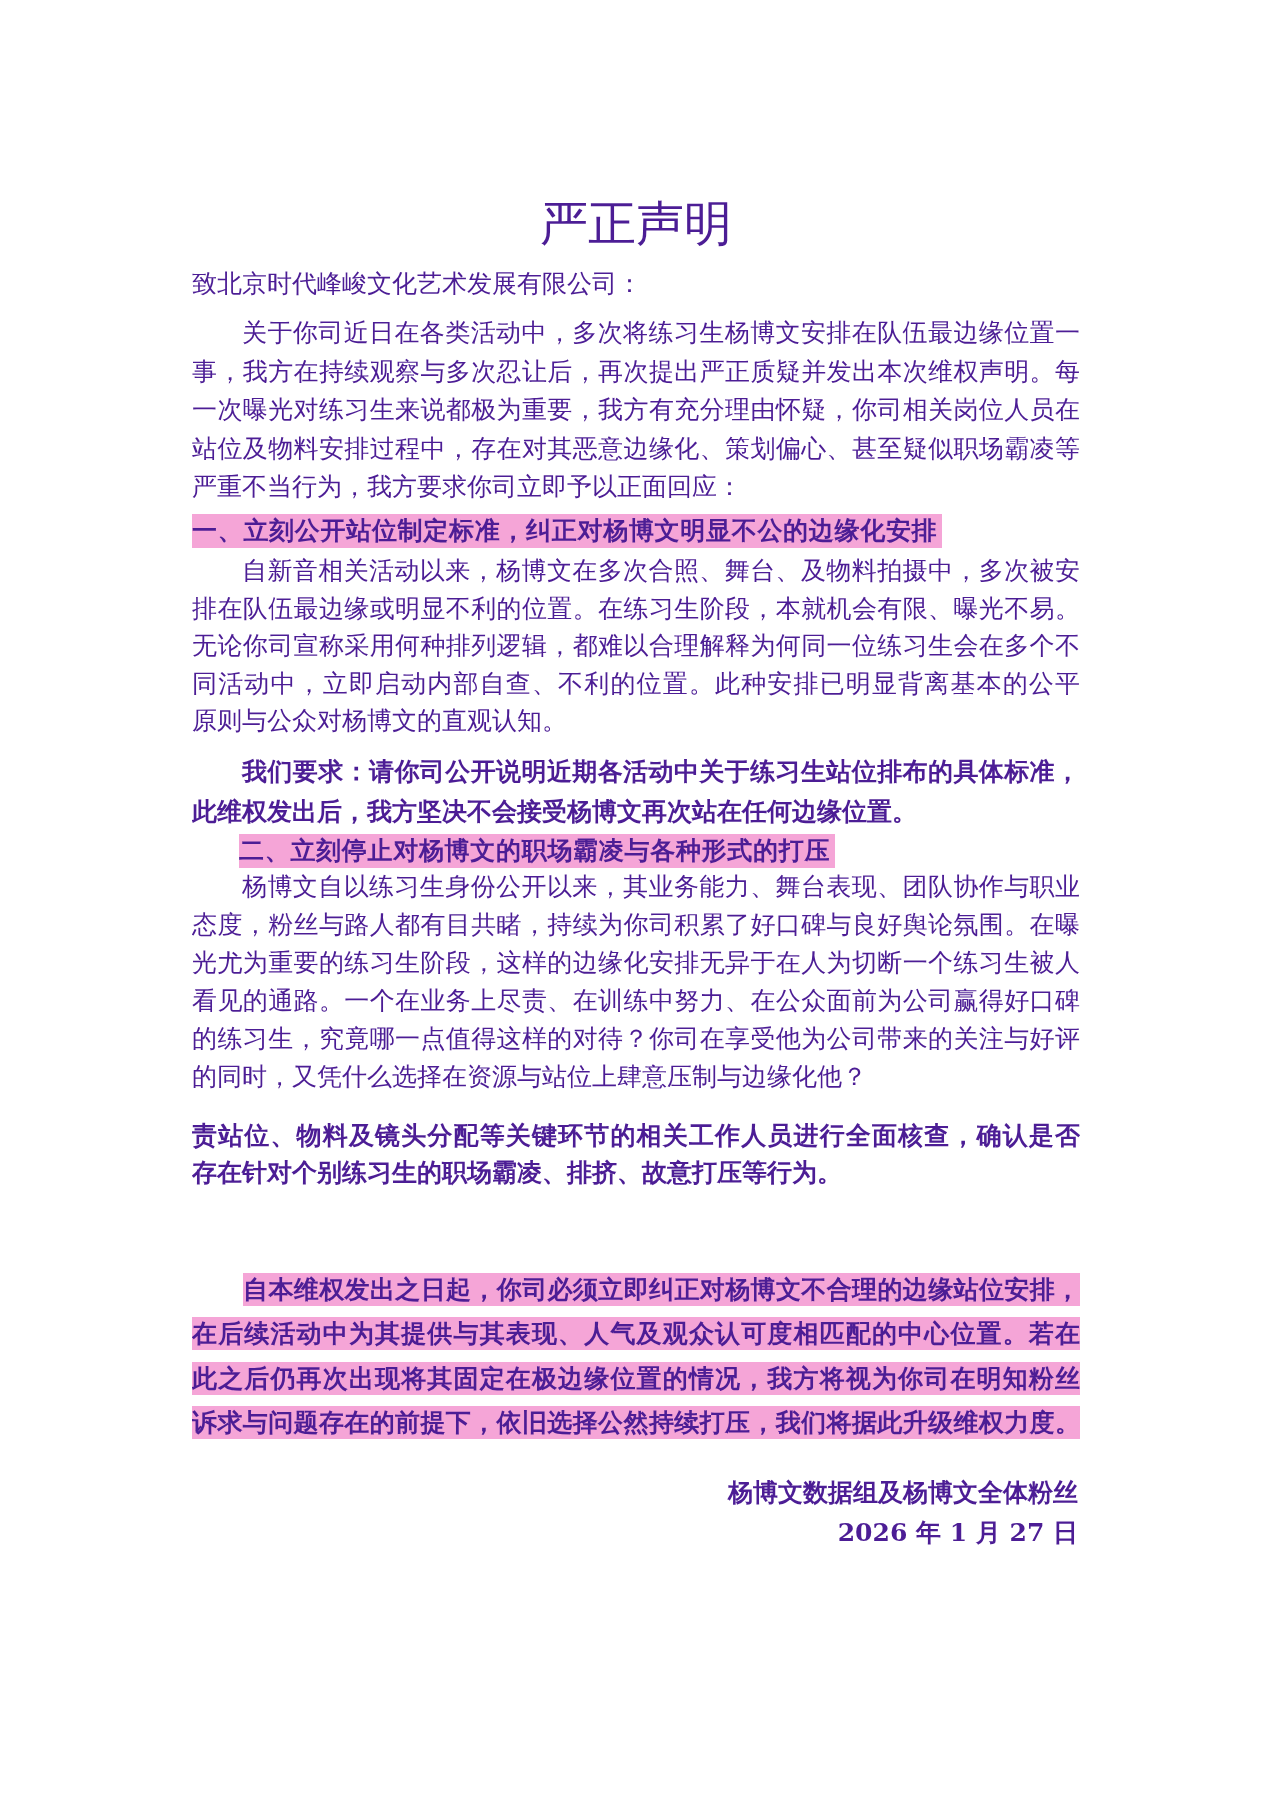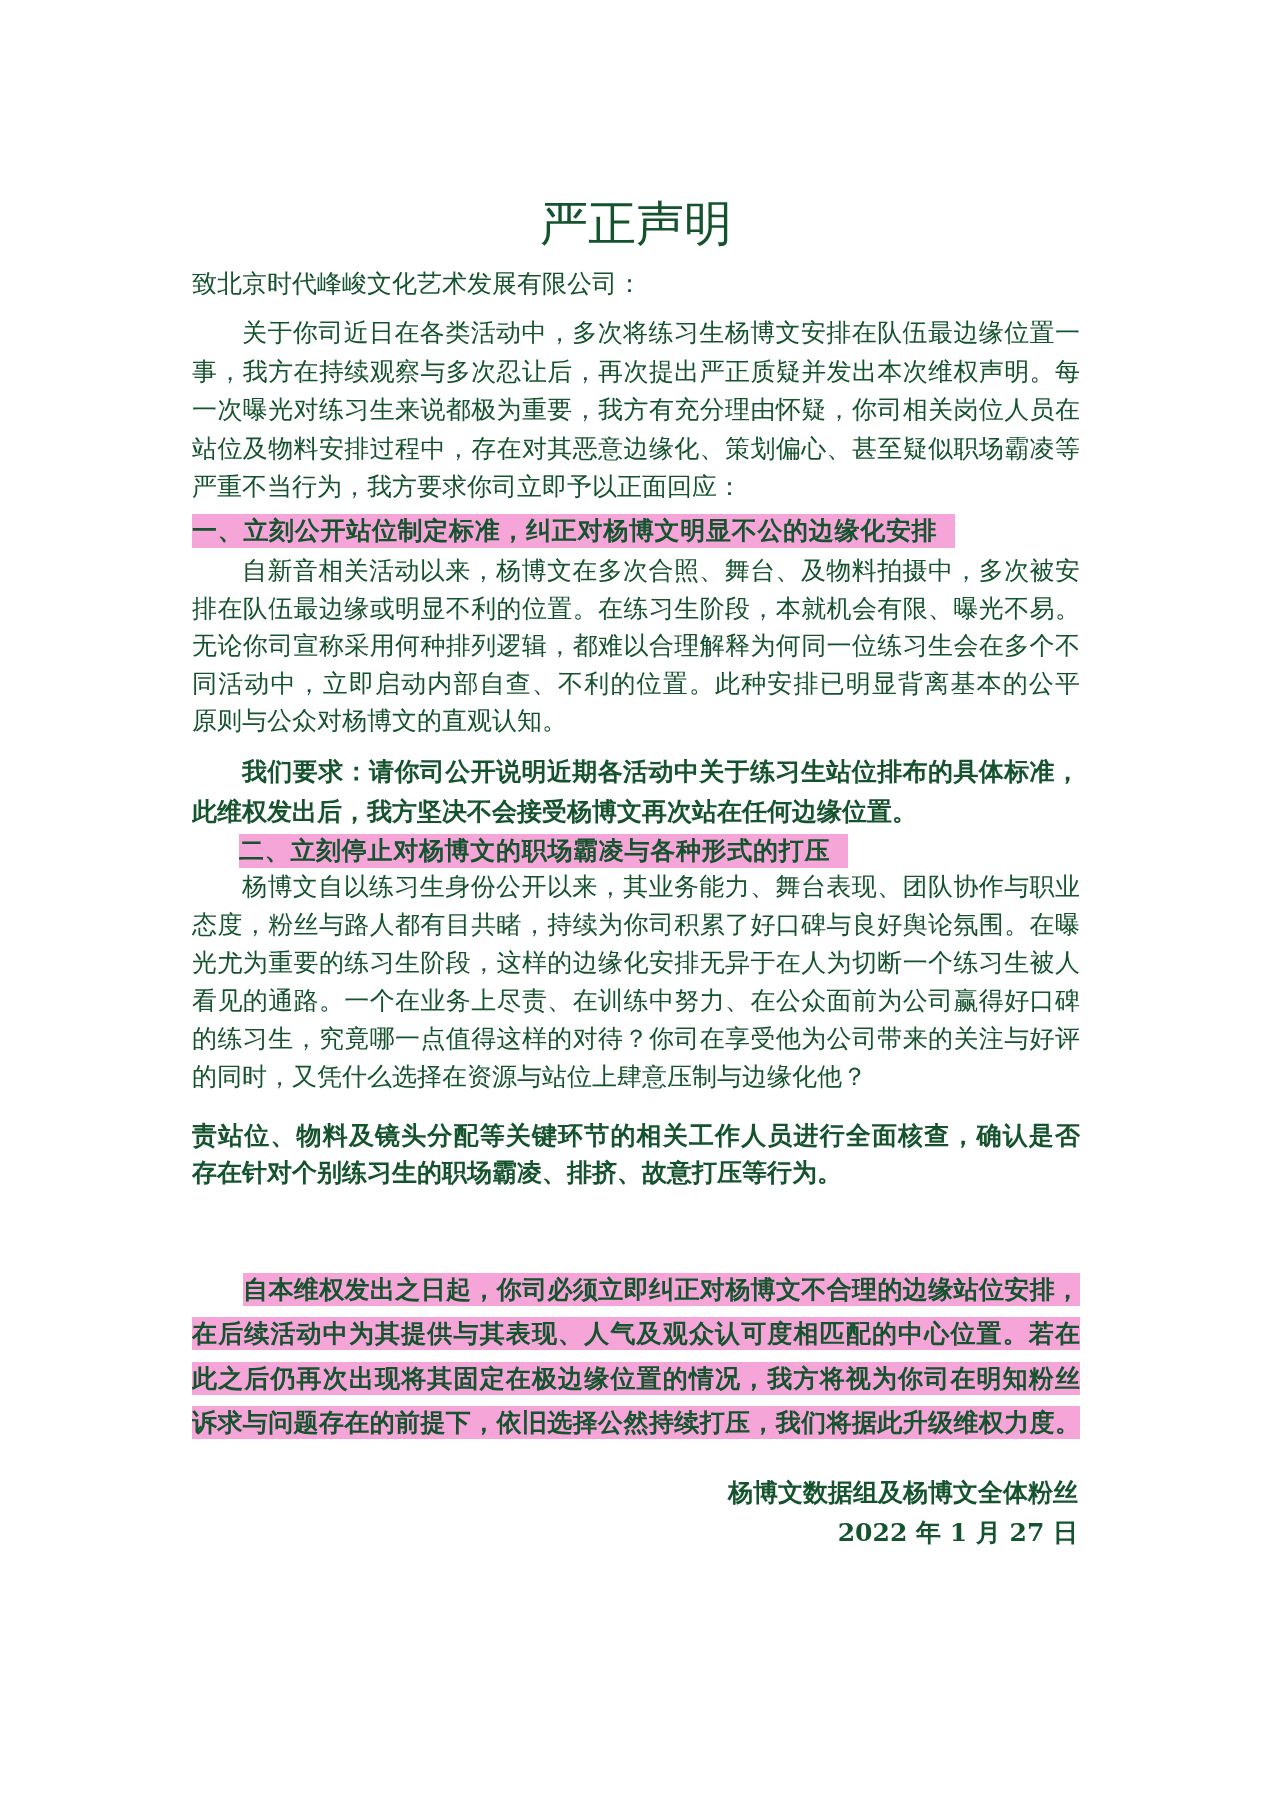--- a/index.html
+++ b/index.html
@@ -2,21 +2,21 @@
 <html><head>
 <meta charset="utf-8">
 <style>
   html, body { margin: 0; padding: 0; background: #ffffff; }
   .page {
     position: relative;
     width: 1272px;
     height: 1574px;
     background: #ffffff;
     overflow: hidden;
-    color: #14532d;
+    color: #4c1d95;
     font-family: "DejaVu Serif", "Liberation Serif", serif;
     text-decoration: underline;
   }
   .title {
     position: absolute;
     top: 164px;
     left: 0;
     width: 1272px;
     text-align: center;
     font-family: "DejaVu Sans", "Liberation Sans", sans-serif;
@@ -45,21 +45,21 @@
   .s1body .line { height: 37.6px; line-height: 37.6px; }
   .demand1 .line { height: 40px; line-height: 40px; }
   .s2body .line { height: 38px; line-height: 38px; }
   .demand2 .line { height: 37px; line-height: 37px; }
 
   .heading {
     position: absolute;
     left: 192px;
     height: 34px;
     line-height: 34px;
-    padding-right: 18px;
+    padding-right: 5px;
     background: #f5a5d7;
     font-size: 25px;
     letter-spacing: 0.7px;
     white-space: nowrap;
     font-weight: bold;
     font-family: "DejaVu Sans", "Liberation Sans", sans-serif;
   }
 
   .closing .cl-line { height: 40.5px; }
   .closing .hl {
@@ -153,16 +153,16 @@
     </div>
     <div class="cl-line">
       <div class="hl j">此之后仍再次出现将其固定在极边缘位置的情况，我方将视为你司在明知粉丝</div>
     </div>
     <div class="cl-line">
       <div class="hl j">诉求与问题存在的前提下，依旧选择公然持续打压，我们将据此升级维权力度。</div>
     </div>
   </div>
 
   <div class="signature sig-bold" style="top:1473px;">杨博文数据组及杨博文全体粉丝</div>
-  <div class="signature sig-bold" style="top:1513px;">2022 年 1 月 27 日</div>
+  <div class="signature sig-bold" style="top:1513px;">2026 年 1 月 27 日</div>
 
   <div class="watermark"></div>
 </div>
 
 </body></html>

